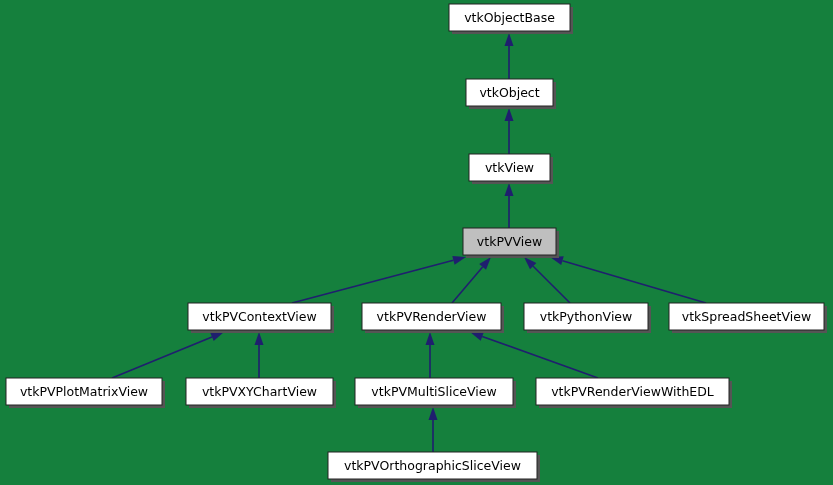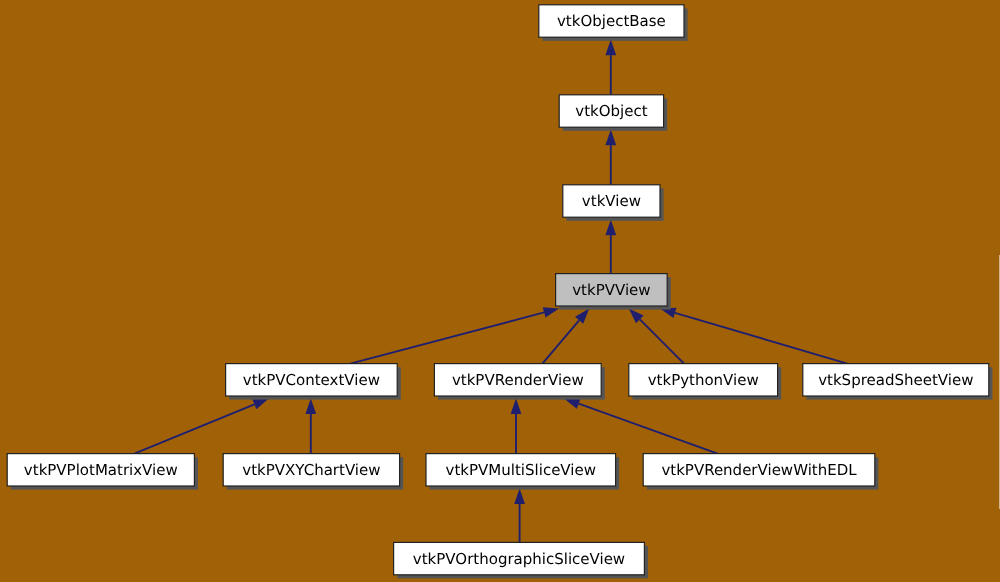--- a/index.html
+++ b/index.html
@@ -10,21 +10,21 @@
   body {
     width: 833px;
     height: 485px;
     font-family: "DejaVu Sans", "Liberation Sans", sans-serif;
     overflow: hidden;
   }
   #diagram-root {
     position: relative;
     width: 833px;
     height: 485px;
-    background: #a16207;
+    background: #15803d;
   }
   #inheritance-svg {
     position: absolute;
     top: 0;
     left: 0;
     width: 833px;
     height: 485px;
     display: block;
   }
   .node-box {

